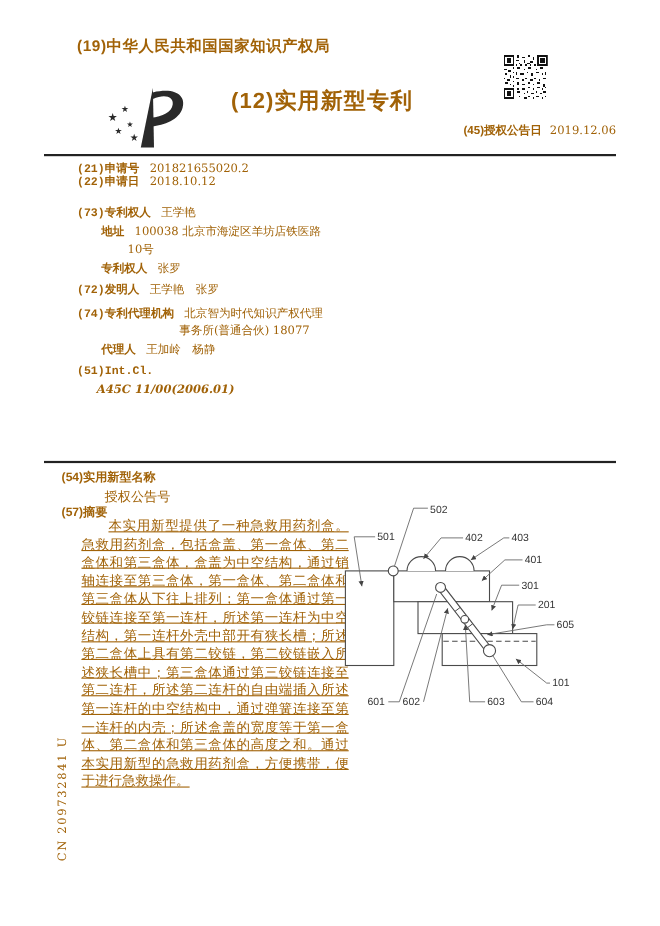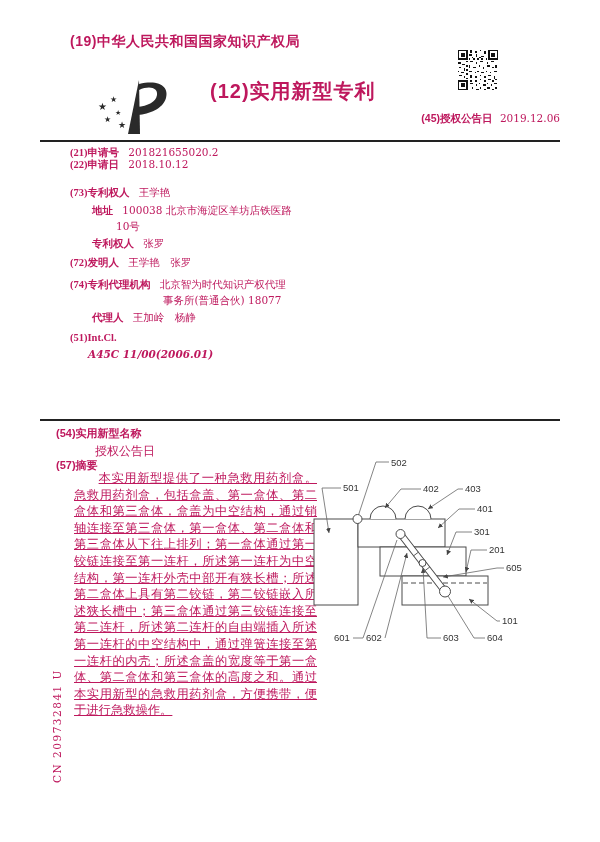--- a/index.html
+++ b/index.html
@@ -1,28 +1,28 @@
 <!DOCTYPE html>
 <html><head>
 <meta charset="utf-8">
 <style>
   html,body{margin:0;padding:0;background:#fff;}
   .page{position:relative;width:600px;height:842px;background:#ffffff;overflow:hidden;
-        font-family:"DejaVu Serif",serif;color:#be185d;}
+        font-family:"DejaVu Serif",serif;color:#a16207;}
   .abs{position:absolute;}
   .hei{font-family:"Liberation Sans",sans-serif;font-weight:bold;}
   .song{font-family:"DejaVu Serif",serif;font-weight:normal;}
   .office{left:70px;top:33px;font-size:14px;letter-spacing:.5px;}
   .doctype{left:210px;top:78px;font-size:20px;letter-spacing:1px;}
   .publine{right:40px;white-space:nowrap;font-size:10.5px;}
   .publine .lbl{font-family:"Liberation Sans",sans-serif;font-weight:bold;}
   .publine .val{font-family:"DejaVu Serif",serif;margin-left:4px;}
   .rule{left:40px;width:520px;height:2px;background:#222;}
   .brow{left:70px;white-space:nowrap;font-size:10.5px;}
-  .blabel{font-family:Liberation Serif, serif;font-weight:bold;}
+  .blabel{font-family:Liberation Mono, monospace;font-weight:bold;}
   .bval{font-family:"DejaVu Serif",serif;margin-left:6px;}
   .ind1{left:92px;}
   .ind2{left:116px;}
   .ind3{left:163px;}
   .intcl-val{font-style:italic;font-weight:bold;}
   .pagesline{left:340px;top:403px;font-size:10px;white-space:nowrap;}
   .sec-label{left:56px;font-size:11px;}
   .title-val{left:95px;font-size:12px;}
   .abstract{left:74px;top:470px;width:243px;font-size:12.3px;line-height:16.6px;
             text-align:justify;word-break:break-all;text-indent:2em;}
@@ -189,21 +189,21 @@
   <div class="abs brow" style="top:331px;">
     <span class="blabel">(51)Int.Cl.</span>
   </div>
   <div class="abs brow" style="top:348px;left:88px;">
     <span class="bval intcl-val" style="margin-left:0;">A45C 11/00(2006.01)</span>
   </div>
 
   <div class="abs rule" style="top:419px;"></div>
 
   <div class="abs sec-label hei" style="top:426px;">(54)实用新型名称</div>
-  <div class="abs title-val song" style="top:443px;">授权公告日</div>
+  <div class="abs title-val song" style="top:443px;">授权公告号</div>
   <div class="abs sec-label hei" style="top:458px;">(57)摘要</div>
   <p class="abs abstract song" style="margin:0;text-decoration:underline;">本实用新型提供了一种急救用药剂盒。急救用药剂盒，包括盒盖、第一盒体、第二盒体和第三盒体，盒盖为中空结构，通过销轴连接至第三盒体，第一盒体、第二盒体和第三盒体从下往上排列；第一盒体通过第一铰链连接至第一连杆，所述第一连杆为中空结构，第一连杆外壳中部开有狭长槽；所述第二盒体上具有第二铰链，第二铰链嵌入所述狭长槽中；第三盒体通过第三铰链连接至第二连杆，所述第二连杆的自由端插入所述第一连杆的中空结构中，通过弹簧连接至第一连杆的内壳；所述盒盖的宽度等于第一盒体、第二盒体和第三盒体的高度之和。通过本实用新型的急救用药剂盒，方便携带，便于进行急救操作。</p>
 
   <svg class="abs" style="left:300px;top:450px;" width="266" height="200" viewBox="300 450 266 200">
     <defs>
       <marker id="arr" markerWidth="6" markerHeight="6" refX="6" refY="3" orient="auto">
         <path d="M0,0 L6,3 L0,6 Z" fill="#444"></path>
       </marker>
     </defs>
     <g fill="#fff" stroke="#4a4a4a" stroke-width="1">

